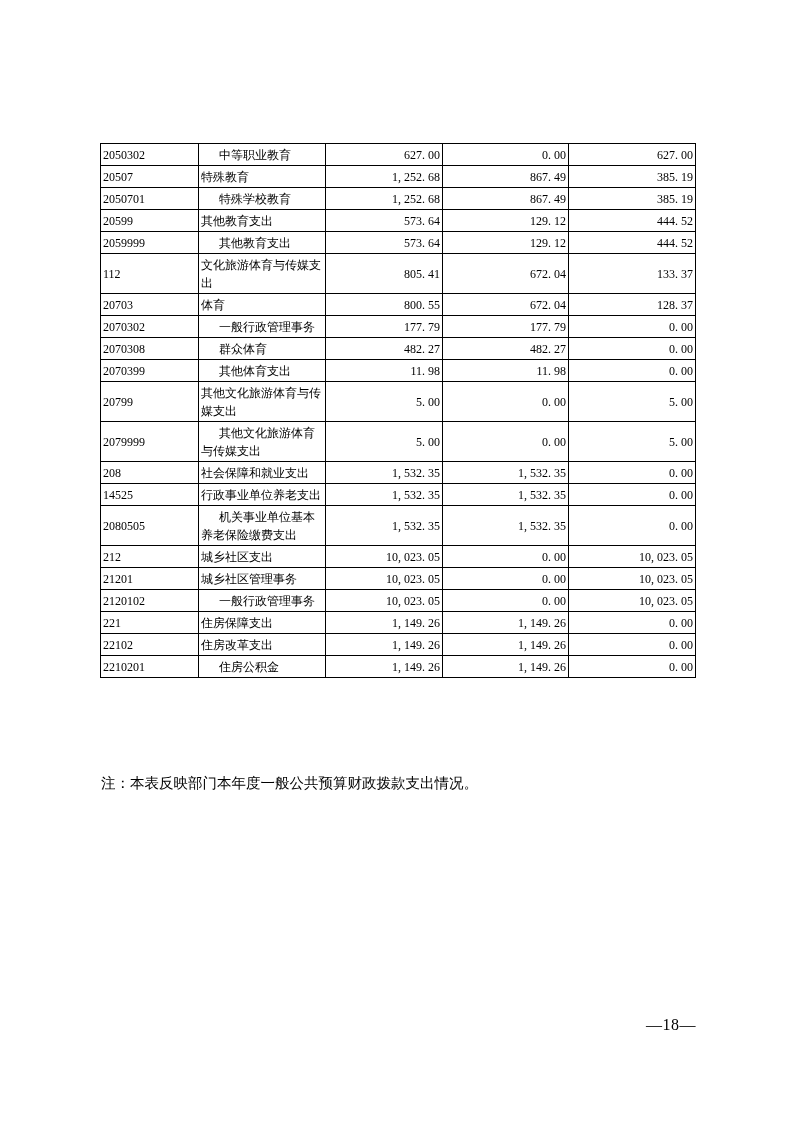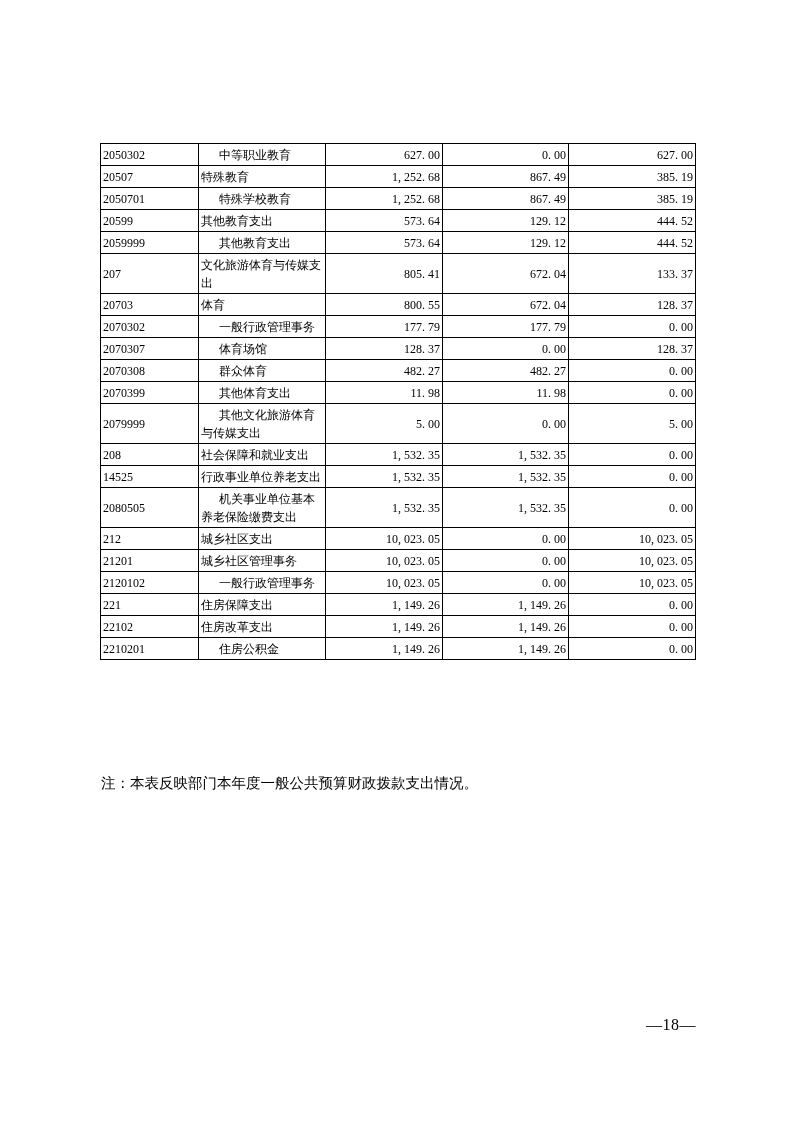--- a/index.html
+++ b/index.html
@@ -92,60 +92,60 @@
     <td class="c-num">444. 52</td>
   </tr>
       <tr>
     <td class="c-code">2059999</td>
     <td class="c-name indent">其他教育支出</td>
     <td class="c-num">573. 64</td>
     <td class="c-num">129. 12</td>
     <td class="c-num">444. 52</td>
   </tr>
       <tr>
-    <td class="c-code">207</td>
+    <td class="c-code">112</td>
     <td class="c-name">文化旅游体育与传媒支出</td>
     <td class="c-num">805. 41</td>
     <td class="c-num">672. 04</td>
     <td class="c-num">133. 37</td>
   </tr>
       <tr>
     <td class="c-code">20703</td>
     <td class="c-name">体育</td>
     <td class="c-num">800. 55</td>
     <td class="c-num">672. 04</td>
     <td class="c-num">128. 37</td>
   </tr>
       <tr>
     <td class="c-code">2070302</td>
     <td class="c-name indent">一般行政管理事务</td>
     <td class="c-num">177. 79</td>
     <td class="c-num">177. 79</td>
     <td class="c-num">0. 00</td>
   </tr>
       <tr>
-    <td class="c-code">2070307</td>
-    <td class="c-name indent">体育场馆</td>
-    <td class="c-num">128. 37</td>
-    <td class="c-num">0. 00</td>
-    <td class="c-num">128. 37</td>
-  </tr>
-      <tr>
     <td class="c-code">2070308</td>
     <td class="c-name indent">群众体育</td>
     <td class="c-num">482. 27</td>
     <td class="c-num">482. 27</td>
     <td class="c-num">0. 00</td>
   </tr>
       <tr>
     <td class="c-code">2070399</td>
     <td class="c-name indent">其他体育支出</td>
     <td class="c-num">11. 98</td>
     <td class="c-num">11. 98</td>
     <td class="c-num">0. 00</td>
+  </tr>
+      <tr>
+    <td class="c-code">20799</td>
+    <td class="c-name">其他文化旅游体育与传媒支出</td>
+    <td class="c-num">5. 00</td>
+    <td class="c-num">0. 00</td>
+    <td class="c-num">5. 00</td>
   </tr>
       <tr>
     <td class="c-code">2079999</td>
     <td class="c-name indent">其他文化旅游体育与传媒支出</td>
     <td class="c-num">5. 00</td>
     <td class="c-num">0. 00</td>
     <td class="c-num">5. 00</td>
   </tr>
       <tr>
     <td class="c-code">208</td>

